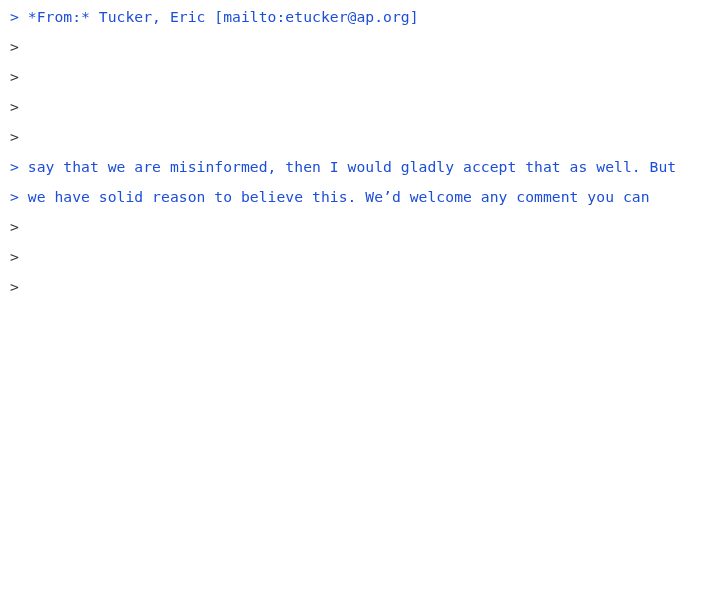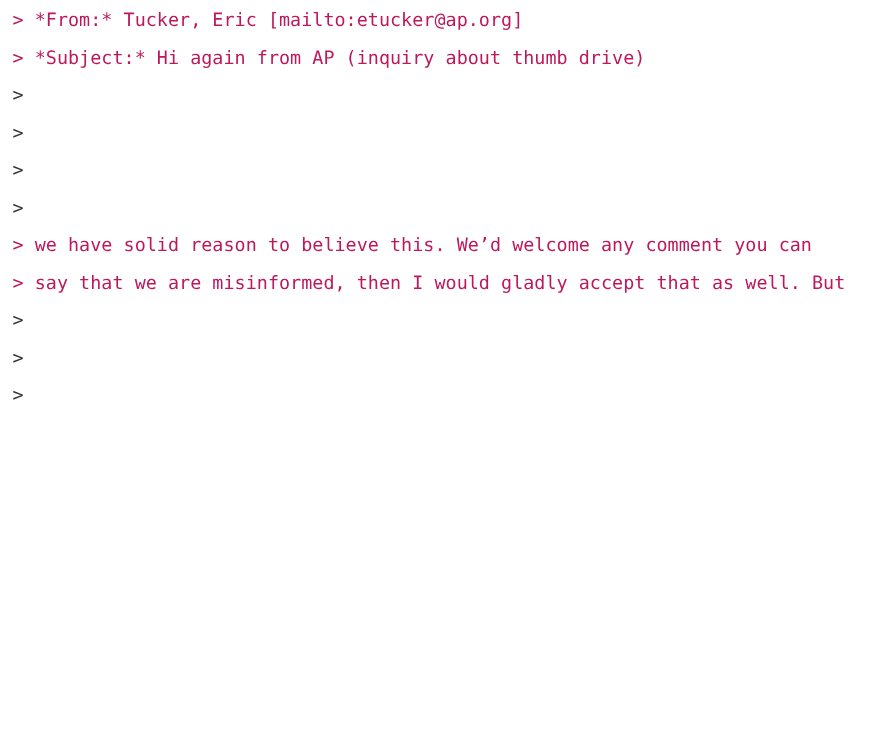--- a/index.html
+++ b/index.html
@@ -21,39 +21,38 @@
     padding: 0;
     box-sizing: border-box;
   }
   .quote-line {
     position: relative;
     height: 30px;
     line-height: 30px;
     padding-left: 10px;
     font-size: 14.7px;
     letter-spacing: 0.04px;
-    color: #be185d;
+    color: #1d4ed8;
     white-space: pre;
     overflow: hidden;
   }
   .quote-line.blank-line {
     color: #35353d;
   }
   #quoted-email > .quote-line:first-child {
     margin-top: 2px;
   }
 </style>
 </head>
 <body>
 
 <div id="quoted-email">
     <div class="quote-line">&gt; *From:* Tucker, Eric [mailto:etucker@ap.org]</div>
-    <div class="quote-line">&gt; *Subject:* Hi again from AP (inquiry about thumb drive)</div>
     <div class="quote-line blank-line">&gt;</div>
     <div class="quote-line blank-line">&gt;</div>
     <div class="quote-line blank-line">&gt;</div>
     <div class="quote-line blank-line">&gt;</div>
+    <div class="quote-line">&gt; say that we are misinformed, then I would gladly accept that as well. But</div>
     <div class="quote-line">&gt; we have solid reason to believe this. We’d welcome any comment you can</div>
-    <div class="quote-line">&gt; say that we are misinformed, then I would gladly accept that as well. But</div>
     <div class="quote-line blank-line">&gt;</div>
     <div class="quote-line blank-line">&gt;</div>
     <div class="quote-line blank-line">&gt;</div>
   </div>
 
 </body></html>

